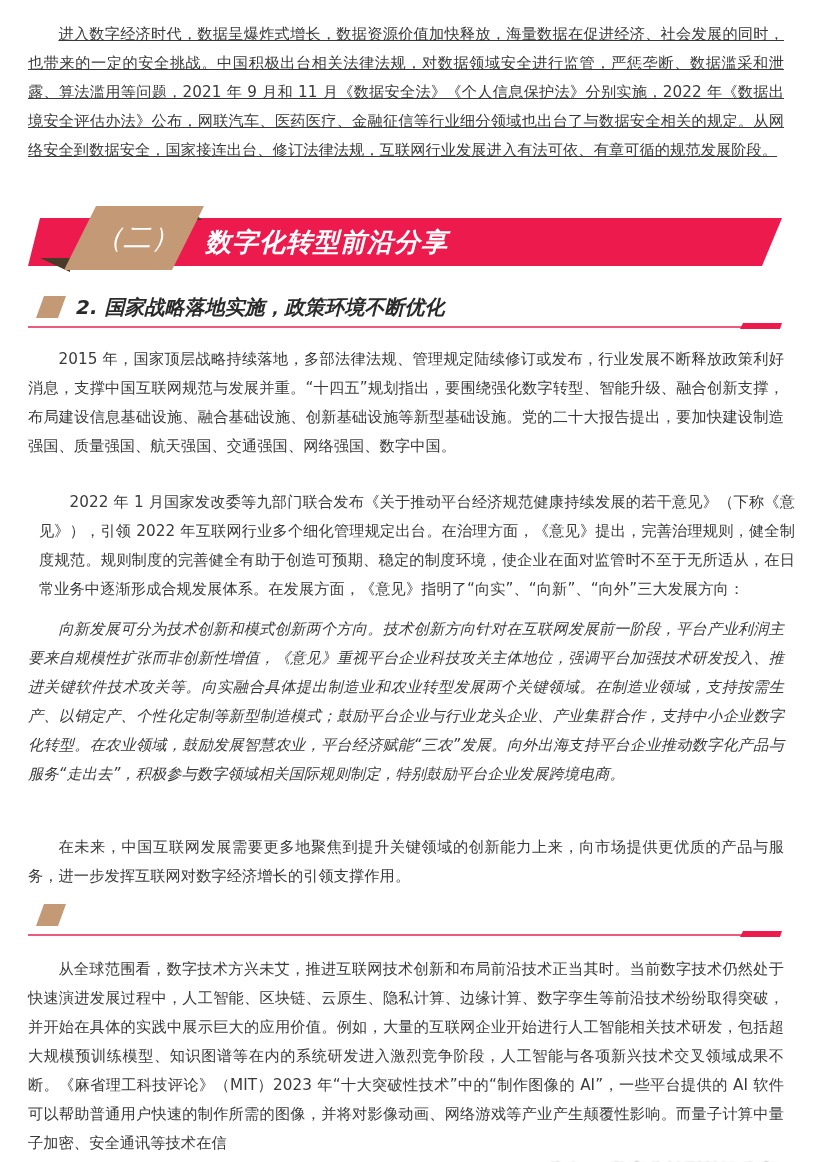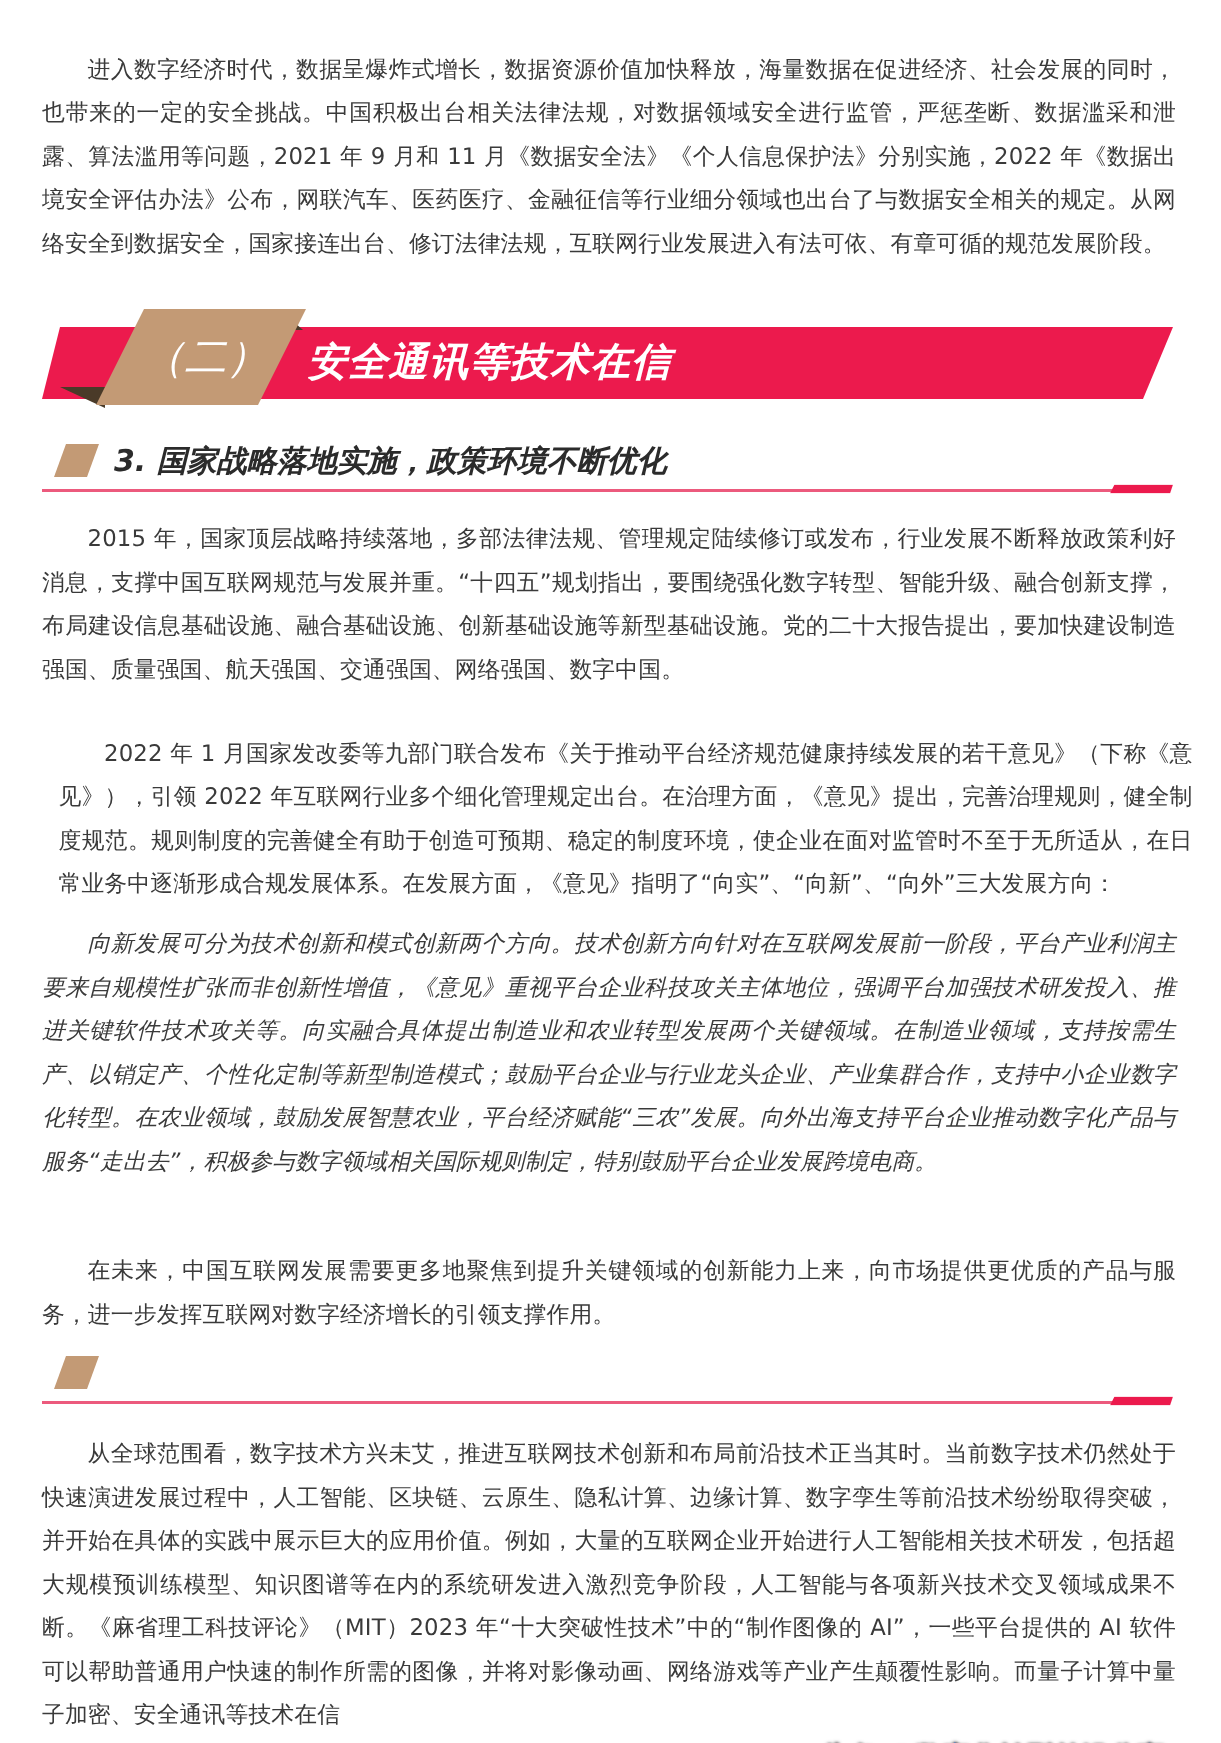--- a/index.html
+++ b/index.html
@@ -30,34 +30,34 @@
   .subhead-line { position: absolute; left: 28px; top: 36px; width: 720px; height: 1.5px; background: #ec5a7d; }
   .subhead-tab { position: absolute; left: 740px; top: 33px; width: 42px; height: 6px; background: #ec1a4d;
                  clip-path: polygon(3px 0, 100% 0, calc(100% - 2px) 100%, 0 100%); }
   .watermark { position: absolute; left: 548px; top: 1123px; font-size: 18px; line-height: 26px;
                color: #3b82f6; font-weight: bold;
                text-shadow: 0 0 2px #333, 0 0 3px #333, 1px 1px 2px #222; letter-spacing: 0.5px; margin-top: 36px; }
 </style>
 </head>
 <body>
 
-<p class="para" style="top:32px;">进入数字经济时代，数据呈爆炸式增长，数据资源价值加快释放，海量数据在促进经济、社会发展的同时，也带来的一定的安全挑战。中国积极出台相关法律法规，对数据领域安全进行监管，严惩垄断、数据滥采和泄露、算法滥用等问题，2021 年 9 月和 11 月《数据安全法》《个人信息保护法》分别实施，2022 年《数据出境安全评估办法》公布，网联汽车、医药医疗、金融征信等行业细分领域也出台了与数据安全相关的规定。从网络安全到数据安全，国家接连出台、修订法律法规，互联网行业发展进入有法可依、有章可循的规范发展阶段。</p>
+<p class="para" style="top:20px;text-decoration:underline;">进入数字经济时代，数据呈爆炸式增长，数据资源价值加快释放，海量数据在促进经济、社会发展的同时，也带来的一定的安全挑战。中国积极出台相关法律法规，对数据领域安全进行监管，严惩垄断、数据滥采和泄露、算法滥用等问题，2021 年 9 月和 11 月《数据安全法》《个人信息保护法》分别实施，2022 年《数据出境安全评估办法》公布，网联汽车、医药医疗、金融征信等行业细分领域也出台了与数据安全相关的规定。从网络安全到数据安全，国家接连出台、修订法律法规，互联网行业发展进入有法可依、有章可循的规范发展阶段。</p>
 
 <div class="banner">
   <div class="banner-red"></div>
   <div class="banner-fold-l"></div>
   <div class="banner-fold-r"></div>
   <div class="banner-tan"></div>
   <div class="banner-num">（二）</div>
-  <div class="banner-title">安全通讯等技术在信</div>
+  <div class="banner-title">数字化转型前沿分享</div>
 </div>
 
 <div class="subhead" style="top:290px;">
   <div class="subhead-block"></div>
-  <div class="subhead-text">3. 国家战略落地实施，政策环境不断优化</div>
+  <div class="subhead-text">2. 国家战略落地实施，政策环境不断优化</div>
   <div class="subhead-line"></div>
   <div class="subhead-tab"></div>
 </div>
 
 <p class="para" style="top:345px;">2015 年，国家顶层战略持续落地，多部法律法规、管理规定陆续修订或发布，行业发展不断释放政策利好消息，支撑中国互联网规范与发展并重。“十四五”规划指出，要围绕强化数字转型、智能升级、融合创新支撑，布局建设信息基础设施、融合基础设施、创新基础设施等新型基础设施。党的二十大报告提出，要加快建设制造强国、质量强国、航天强国、交通强国、网络强国、数字中国。</p>
 <p class="para" style="top:488px;margin-left:11px;">2022 年 1 月国家发改委等九部门联合发布《关于推动平台经济规范健康持续发展的若干意见》（下称《意见》），引领 2022 年互联网行业多个细化管理规定出台。在治理方面，《意见》提出，完善治理规则，健全制度规范。规则制度的完善健全有助于创造可预期、稳定的制度环境，使企业在面对监管时不至于无所适从，在日常业务中逐渐形成合规发展体系。在发展方面，《意见》指明了“向实”、“向新”、“向外”三大发展方向：</p>
 <p class="para" style="top:615px;font-style:italic;">向新发展可分为技术创新和模式创新两个方向。技术创新方向针对在互联网发展前一阶段，平台产业利润主要来自规模性扩张而非创新性增值，《意见》重视平台企业科技攻关主体地位，强调平台加强技术研发投入、推进关键软件技术攻关等。向实融合具体提出制造业和农业转型发展两个关键领域。在制造业领域，支持按需生产、以销定产、个性化定制等新型制造模式；鼓励平台企业与行业龙头企业、产业集群合作，支持中小企业数字化转型。在农业领域，鼓励发展智慧农业，平台经济赋能“三农”发展。向外出海支持平台企业推动数字化产品与服务“走出去”，积极参与数字领域相关国际规则制定，特别鼓励平台企业发展跨境电商。</p>
 <p class="para" style="top:822px;margin-top:11px;">在未来，中国互联网发展需要更多地聚焦到提升关键领域的创新能力上来，向市场提供更优质的产品与服务，进一步发挥互联网对数字经济增长的引领支撑作用。</p>
 
 <div class="subhead" style="top:898px;">

